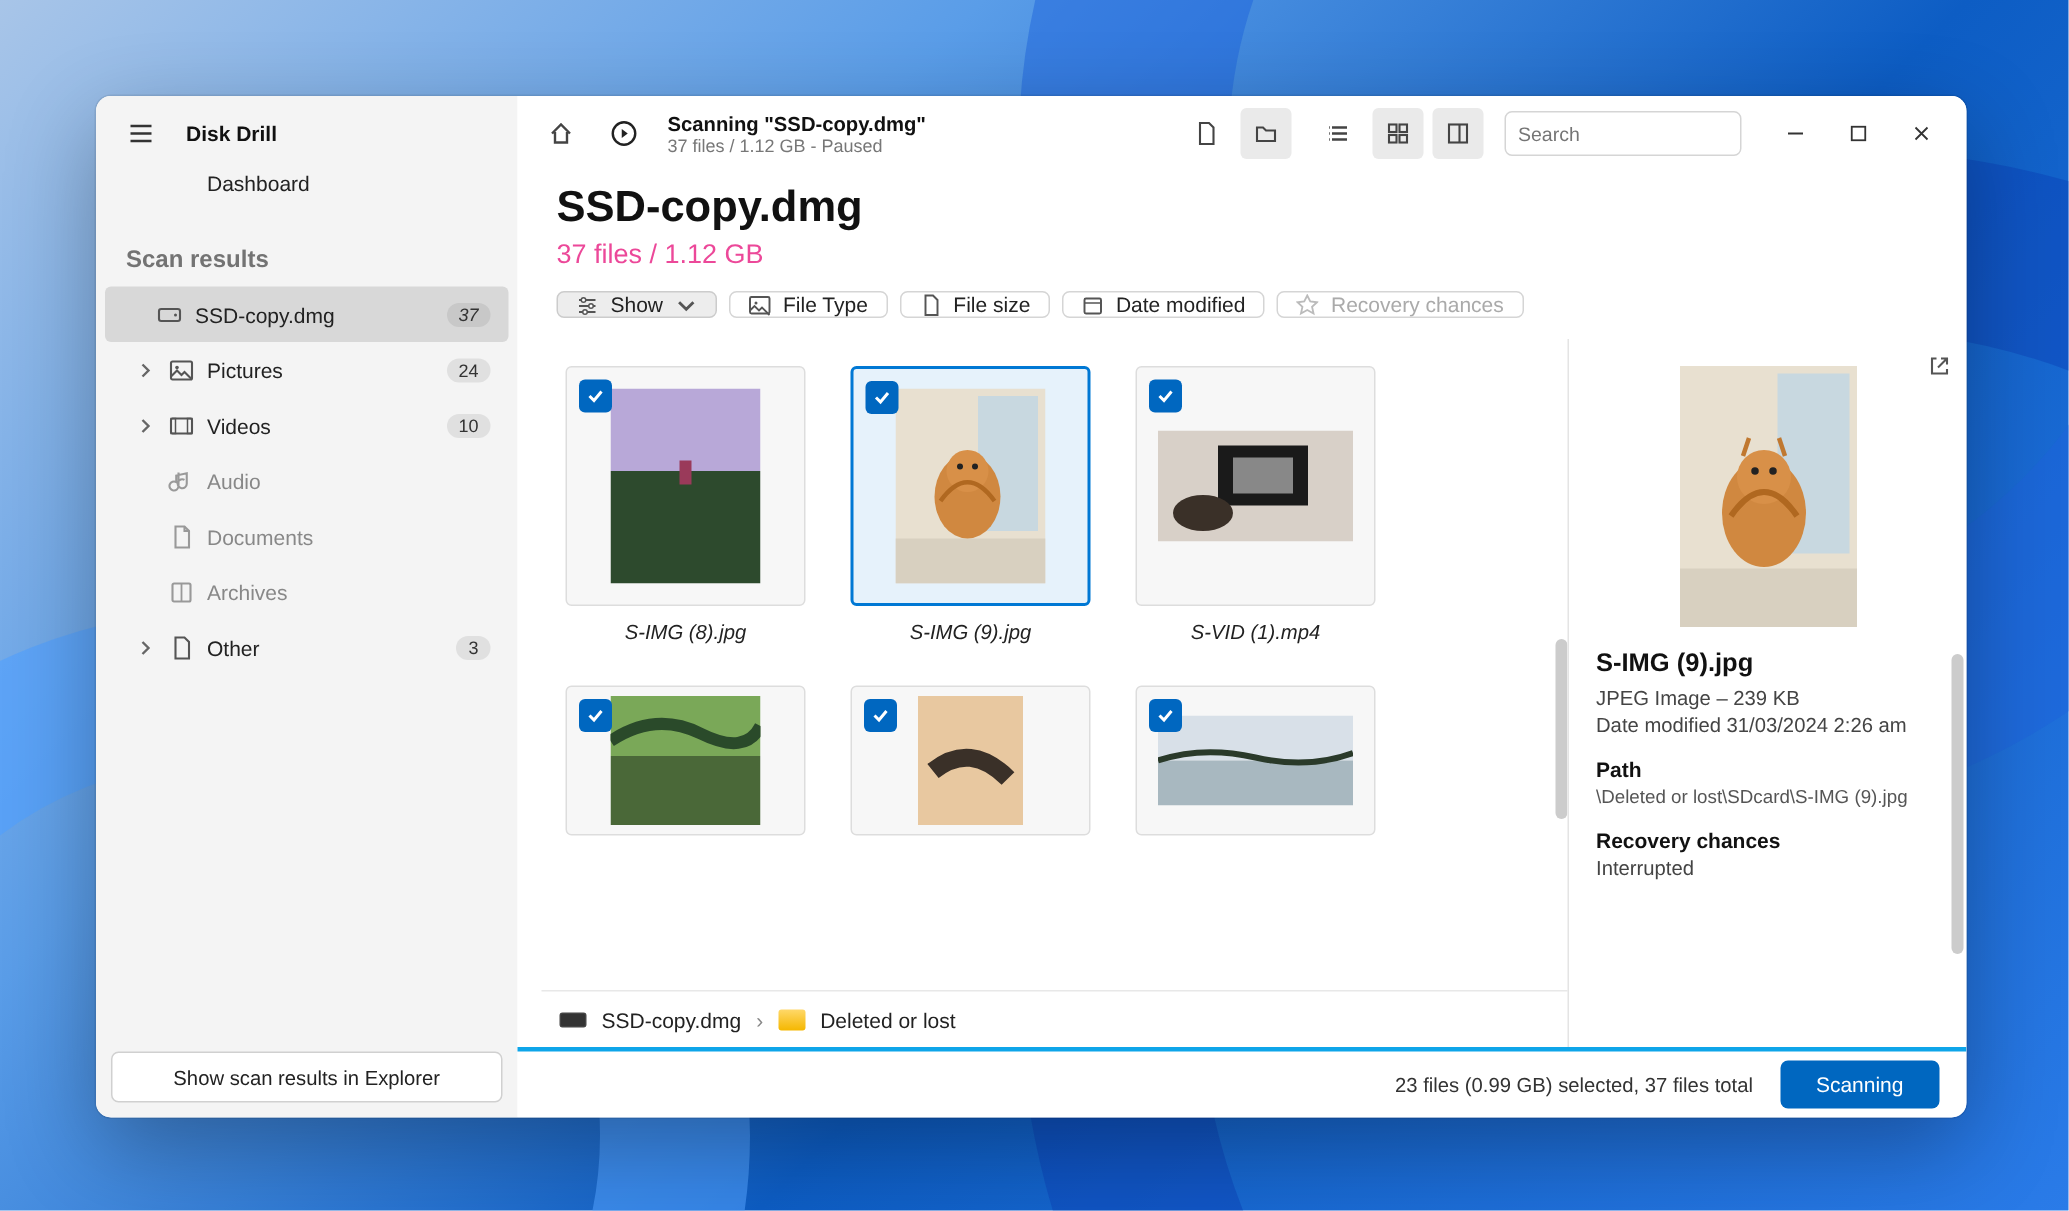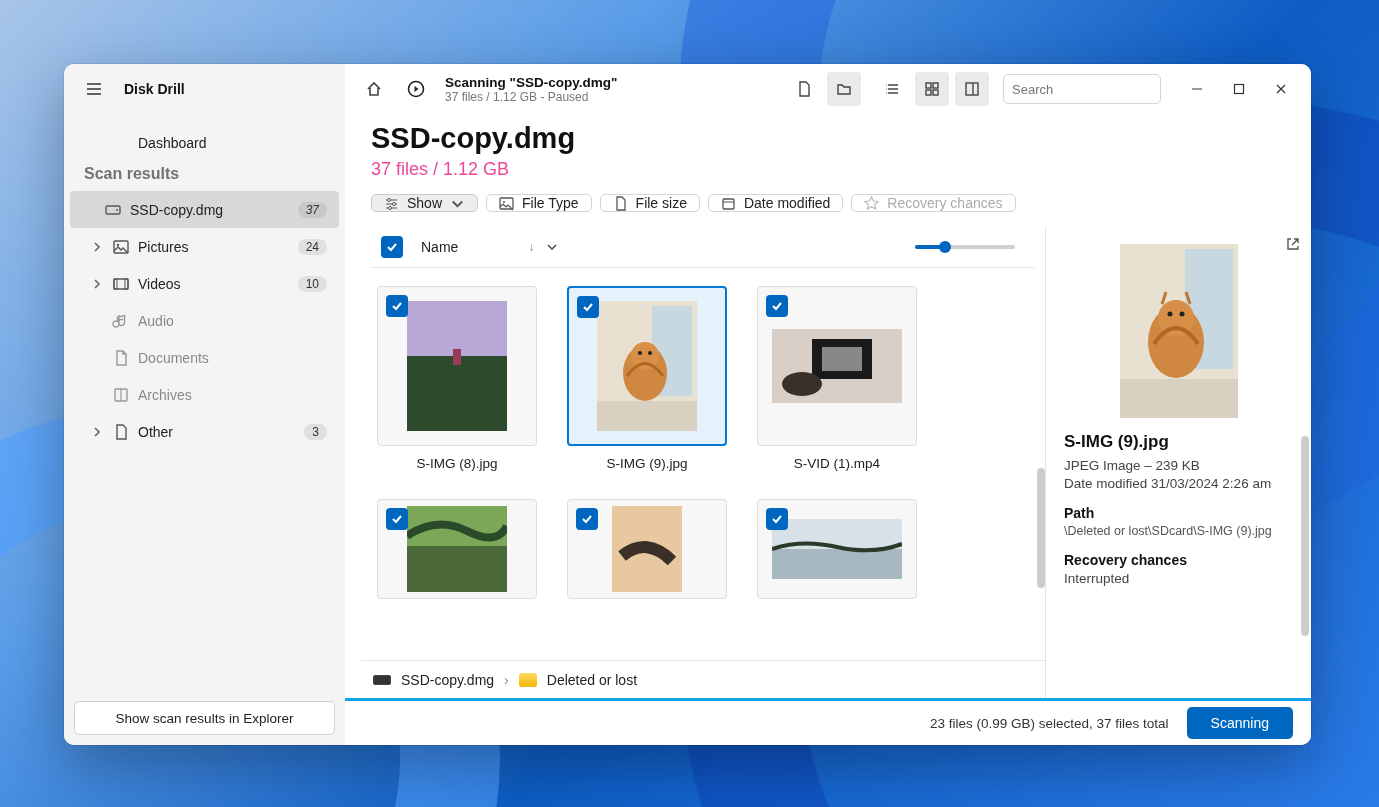--- a/index.html
+++ b/index.html
@@ -19,21 +19,21 @@
   background: #fff; border-radius: 10px; overflow: hidden;
   box-shadow: 0 20px 60px rgba(0,0,0,.3), 0 0 0 1px rgba(0,0,0,.08);
   display: flex;
 }
 
 .sidebar { width: 281px; background: #f4f4f4; display: flex; flex-direction: column; }
 .sidebar-top { display: flex; align-items: center; height: 50px; padding: 0 16px; gap: 16px; }
 .menu-btn { width: 28px; height: 28px; display: flex; align-items: center; justify-content: center; border-radius: 4px; cursor: pointer; }
 .menu-btn svg { width: 18px; height: 18px; }
 .app-title { font-size: 14px; font-weight: 600; color: #111; }
-.sidebar-item { display: flex; align-items: flex-end; height: 37px; padding: 0 10px 0 34px; gap: 14px; cursor: pointer; font-size: 14px; color: #222; position: relative; border-radius: 4px; margin: 0 6px 2px 6px; }
+.sidebar-item { display: flex; align-items: flex-start; height: 37px; padding: 0 10px 0 34px; gap: 14px; cursor: pointer; font-size: 14px; color: #222; position: relative; border-radius: 4px; margin: 0 6px 2px 6px; }
 .sidebar-item.dashboard { padding-left: 36px; }
 .sidebar-item .sicn { width: 18px; height: 18px; color: #555; display: flex; align-items: center; justify-content: center; }
 .sidebar-item .sicn.dash { display: grid; grid-template-columns: repeat(3,4px); grid-auto-rows:4px; gap:1.5px; }
 .sidebar-item .sicn.dash span { background:#444; }
 .sidebar-section-title { font-size: 16px; font-weight: 600; padding: 12px 20px 8px; color: #737373; }
 .tree-item { display: flex; align-items: center; height: 37px; padding: 0 12px 0 12px; gap: 8px; font-size: 14px; color: #222; cursor: pointer; border-radius: 4px; margin: 0 6px 0 6px; }
 .tree-item.active { background: #d8d8d8; }
 .tree-item .chev { width: 14px; height: 14px; color: #666; display: flex; align-items: center; justify-content: center; }
 .tree-item .chev.blank { visibility: hidden; }
 .tree-item .ticn { width: 18px; height: 18px; color: #555; display:flex;align-items:center;justify-content:center;}
@@ -76,21 +76,21 @@
 .chk { width: 22px; height: 22px; border-radius: 4px; background: #0067c0; display: flex; align-items: center; justify-content: center; cursor: pointer; }
 .chk svg { width: 14px; height: 14px; color: #fff; }
 .col-name { display: flex; align-items: center; gap: 70px; font-size: 14px; color: #222; cursor: pointer; padding-left: 6px; }
 .col-name .arrow { color: #888; font-size: 12px; }
 .dd-icn { color:#666; cursor:pointer; display:flex; }
 .zoom-slider { margin-left: auto; width: 100px; height: 4px; background: #d0d0d0; border-radius: 2px; position: relative; margin-right: 10px; }
 .zoom-slider .fill { position: absolute; left: 0; width: 30%; height: 100%; background: #0067c0; border-radius: 2px; }
 .zoom-slider .knob { position: absolute; left: 30%; top: 50%; transform: translate(-50%,-50%); width: 12px; height: 12px; border-radius: 50%; background: #0067c0; }
 
 .grid-scroll { flex: 1; overflow: auto; padding: 18px 10px; position: relative; }
-.file-grid { display: grid; grid-template-columns: repeat(3, 160px); gap: 28px 30px; padding-left: 6px; }
+.file-grid { display: grid; grid-template-columns: repeat(3, 160px); gap: 28px 30px; padding-left: 6px; font-style: italic; }
 .file-item { display: flex; flex-direction: column; align-items: center; gap: 10px; }
 .thumb-box { position: relative; width: 160px; height: 160px; border: 1px solid #ddd; border-radius: 4px; background: #f7f7f7; display: flex; align-items: center; justify-content: center; cursor: pointer; overflow: hidden; }
 .thumb-box.selected { border: 2px solid #0078d4; background: #e6f2fb; }
 .thumb-box .item-chk { position: absolute; top: 8px; left: 8px; }
 .thumb-img { width: 100px; height: 130px; display: block; }
 .thumb-img.wide { width: 130px; height: 74px; }
 .file-name { font-size: 13.5px; color: #222; text-align: center; }
 .fake-scrollbar { position: absolute; right: 0; top: 200px; width: 8px; height: 120px; background: #ccc; border-radius: 4px; }
 
 .breadcrumb { height: 38px; border-top: 1px solid #e8e8e8; display: flex; align-items: center; padding: 0 12px; gap: 10px; font-size: 14px; color: #222; }
@@ -358,40 +358,20 @@
       <div class="chip disabled">
         <svg viewBox="0 0 15 15">
             <path d="M7.5 1l2 4 4.5.5-3.3 3 1 4.5-4.2-2.3-4.2 2.3 1-4.5L1 5.5 5.5 5z" stroke="#bbb" fill="none" stroke-width="1.2"></path>
           </svg>
         <span>Recovery chances</span>
       </div>
     </div>
 
     <div class="content-row">
       <div class="file-area">
-        <div class="list-header">
-          <div class="chk">
-              <svg viewBox="0 0 14 14">
-                <path d="M3 7l3 3 5-6" stroke="#fff" stroke-width="2" fill="none"></path>
-              </svg>
-            </div>
-          <div class="col-name">
-            <span>Name</span>
-            <span class="arrow">↓</span>
-          </div>
-          <span class="dd-icn">
-              <svg width="12" height="12" viewBox="0 0 12 12">
-                <path d="M2 4l4 4 4-4" stroke="#555" stroke-width="1.6" fill="none"></path>
-              </svg>
-            </span>
-          <div class="zoom-slider">
-            <div class="fill"></div>
-              <div class="knob"></div>
-          </div>
-        </div>
 
         <div class="grid-scroll">
           <div class="file-grid">
 
             <div class="file-item">
               <div class="thumb-box">
                 <div class="chk item-chk">
                     <svg viewBox="0 0 14 14">
                       <path d="M3 7l3 3 5-6" stroke="#fff" stroke-width="2" fill="none"></path>
                     </svg>

